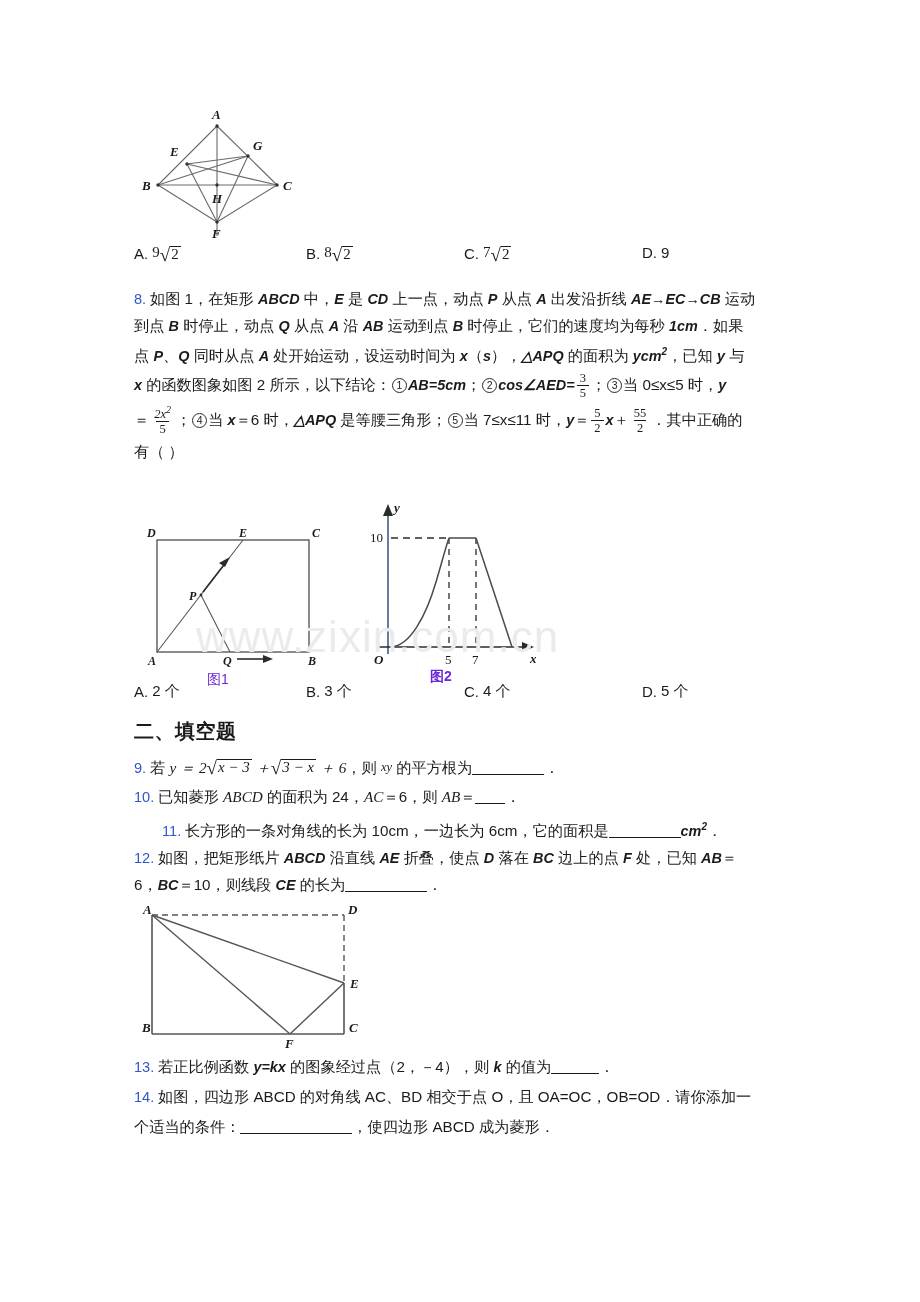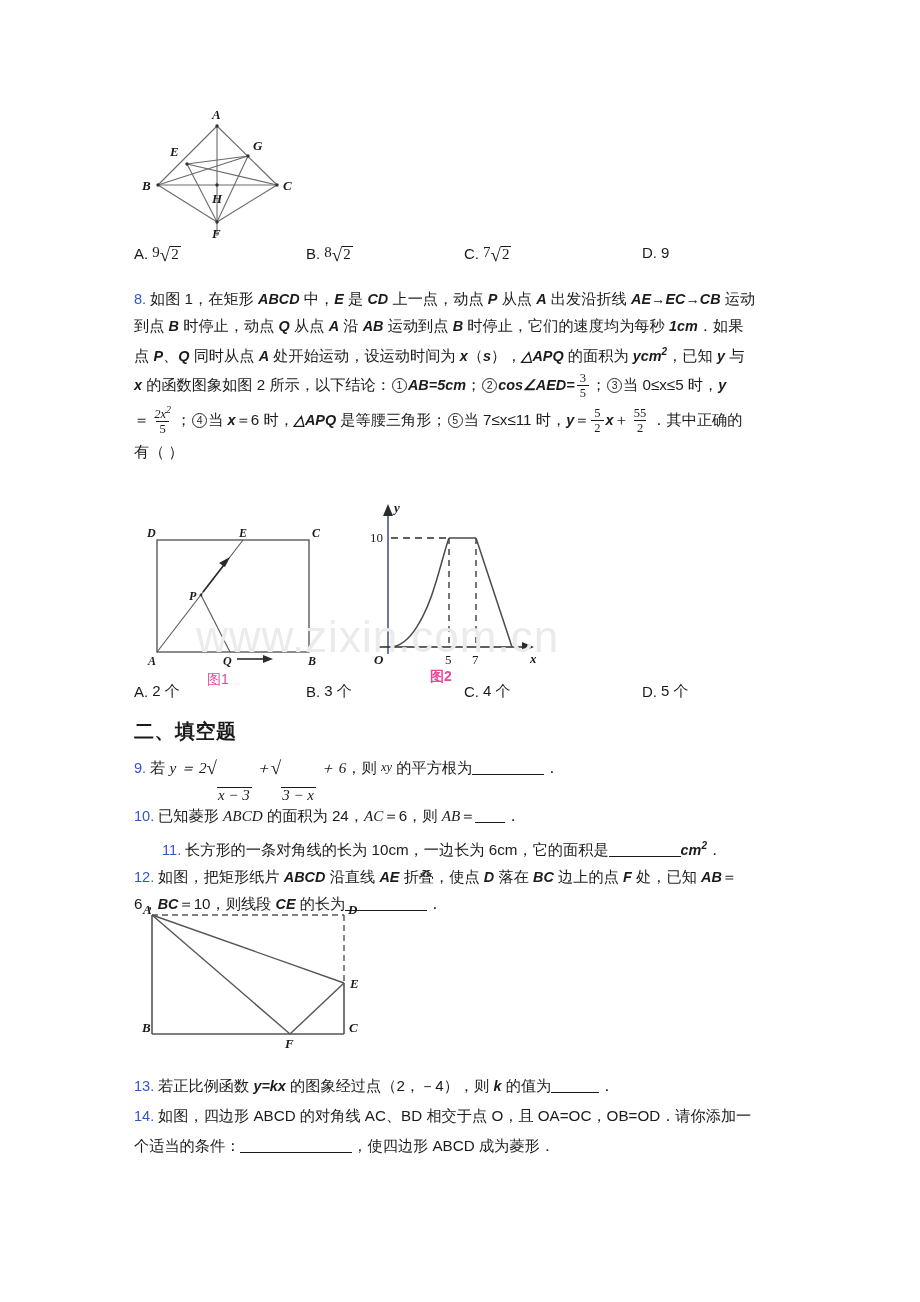--- a/index.html
+++ b/index.html
@@ -58,21 +58,20 @@
     font-family: "Liberation Sans", sans-serif;
     font-size: 14.6px;
   }
   .cn {
     font-family: "Liberation Sans", sans-serif;
     font-size: 15.2px;
   }
   .it {
     font-style: italic;
     font-family: "Liberation Serif", serif;
-    margin-top: 28px;
   }
   .bi {
     font-style: italic;
     font-weight: bold;
     font-family: "Liberation Sans", sans-serif;
     font-size: 14.4px;
   }
 
   
   .choices {
@@ -162,21 +161,21 @@
     vertical-align: -2px;
   }
 
   .sup { font-size: 10px; vertical-align: super; }
 
   
   .fig { position: absolute; }
   .figcap {
     font-family: "Liberation Sans", sans-serif;
     font-size: 14px;
-    color: #ec4899;
+    color: #6d28d9;
     position: absolute;
     white-space: nowrap;
   }
 
   svg { display: block; overflow: visible; }
   svg text {
     font-family: "Liberation Serif", serif;
     font-style: italic;
     font-weight: bold;
     fill: #1a1a1a;

